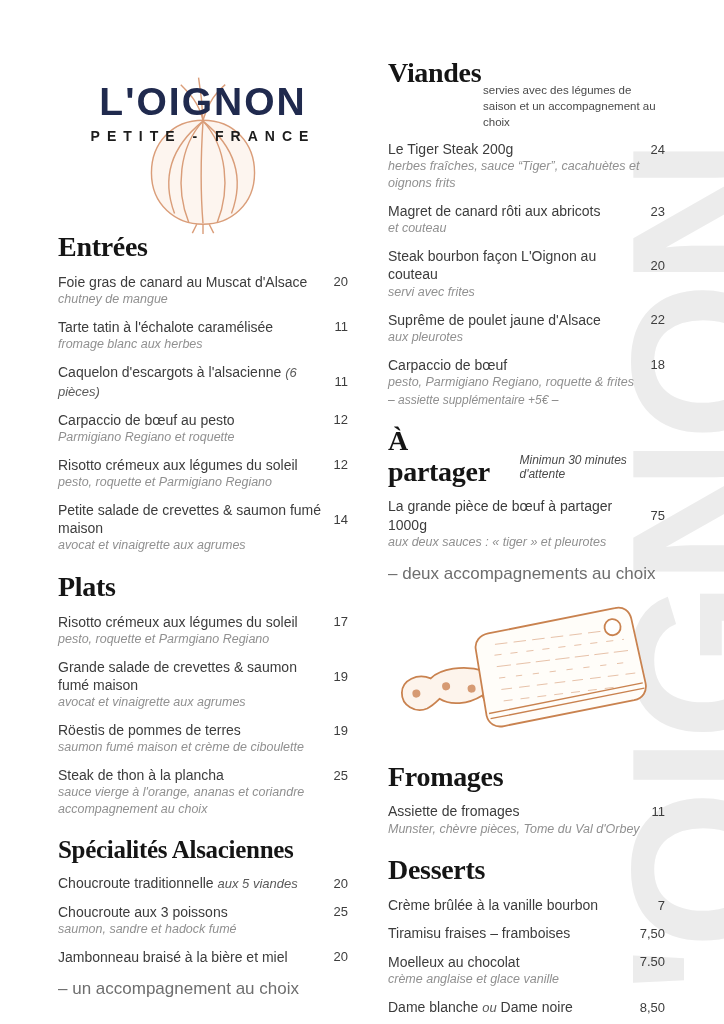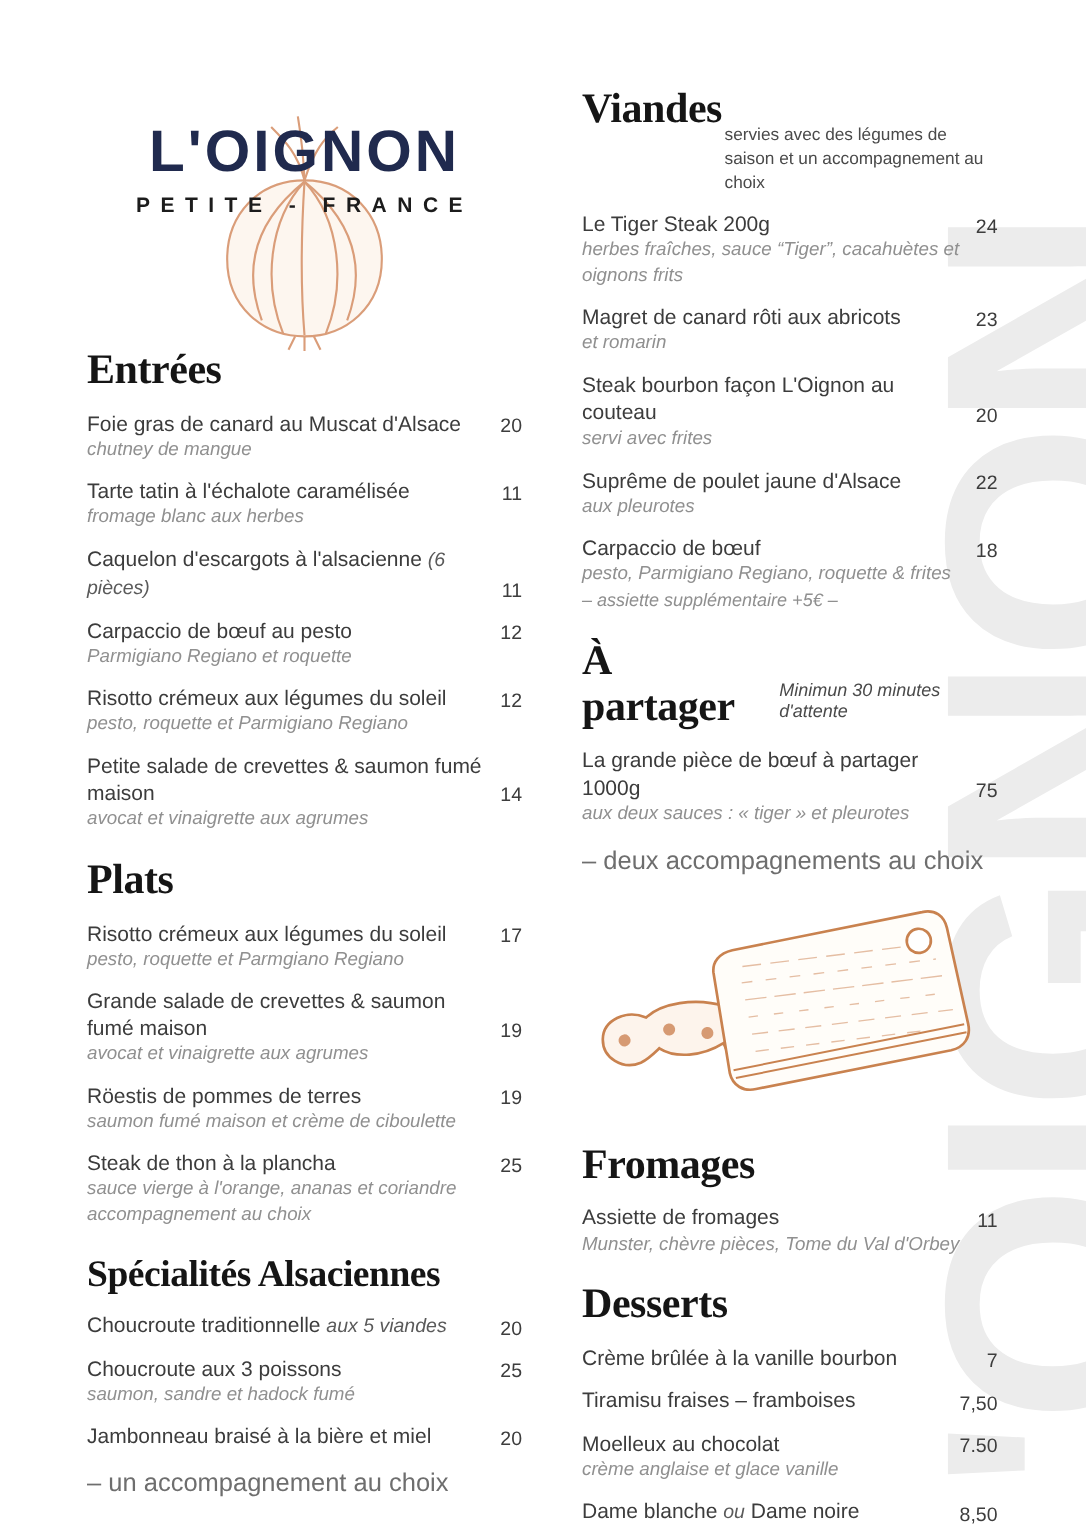--- a/index.html
+++ b/index.html
@@ -40,21 +40,21 @@
     font-size:28px; color:#151515; line-height:1.1; letter-spacing:-0.3px;
   }
   .sec-title.small-fit { font-size:25px; }
   .sec-note-block {
     margin-left:auto; width:182px; font-size:11.5px; line-height:1.4;
     color:#4a4a4a; margin-top:24px; text-align:left;
   }
   .sec-note-inline { font-style:italic; font-size:12px; color:#4a4a4a; margin-left:12px; align-self:flex-end; margin-bottom:6px; }
 
   .item { margin-bottom:10px; }
-  .item-line { display:flex; align-items:flex-end; }
+  .item-line { display:flex; align-items:center; }
   .item-name { flex:1; font-size:14px; line-height:1.3; color:#3c3c3c; }
   .seg-i { font-style:italic; color:#5a5a5a; font-size:13px; }
   .item-price { padding-left:10px; font-size:13px; color:#3d3d3d; white-space:nowrap; }
   .sub { font-size:12.5px; line-height:1.35; }
   .sub.desc  { font-style:italic; color:#909090; }
   .sub.note  { color:#6e6e6e; font-size:17px; margin-top:12px; }
   .sub.notei { font-style:italic; color:#8f8f8f; font-size:12px; margin-top:1px; }
 
   .cleaver-wrap { height:152px; margin:14px 0 6px 0; position:relative; }
   .cleaver-wrap svg { position:absolute; left:6px; top:2px; width:268px; height:146px; transform:rotate(-7deg); }
@@ -205,21 +205,21 @@
             <span class="item-name">Le Tiger Steak 200g</span>
             <span class="item-price">24</span>
           </div>
           <div class="sub desc">herbes fraîches, sauce “Tiger”, cacahuètes et oignons frits</div>
         </div>
         <div class="item">
           <div class="item-line">
             <span class="item-name">Magret de canard rôti aux abricots</span>
             <span class="item-price">23</span>
           </div>
-          <div class="sub desc">et romarin</div>
+          <div class="sub desc">et couteau</div>
         </div>
         <div class="item">
           <div class="item-line">
             <span class="item-name">Steak bourbon façon L'Oignon au couteau</span>
             <span class="item-price">20</span>
           </div>
           <div class="sub desc">servi avec frites</div>
         </div>
         <div class="item">
           <div class="item-line">

